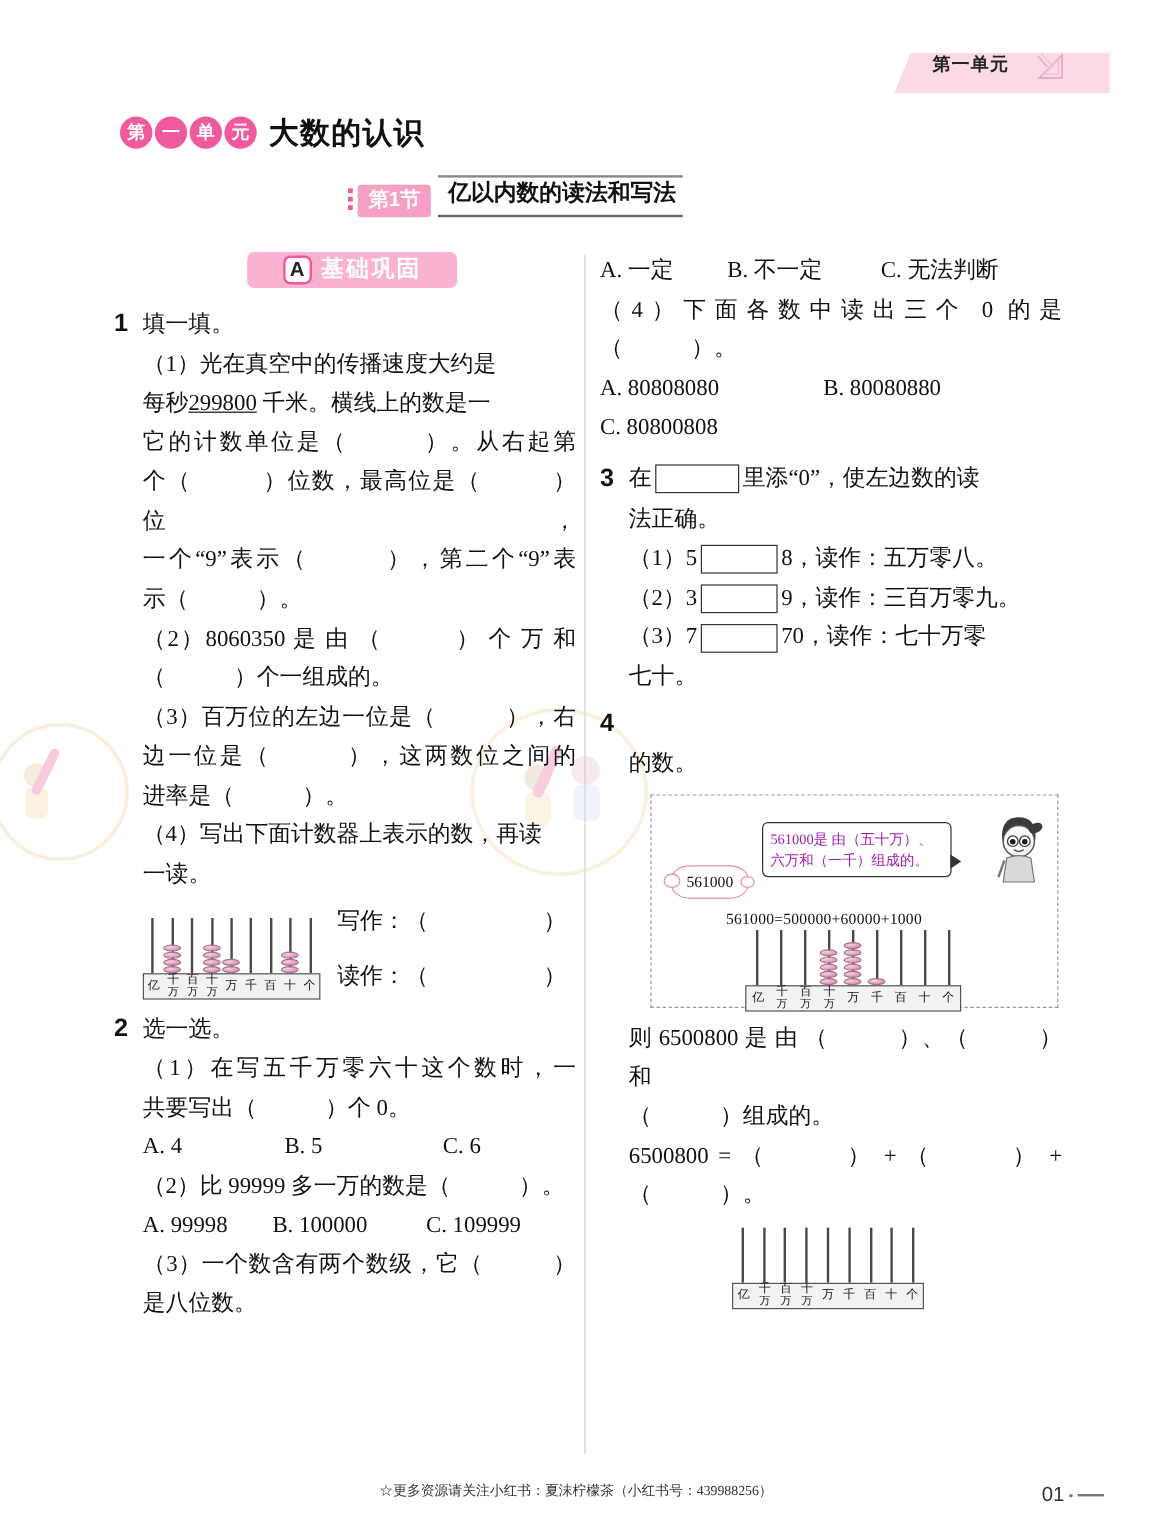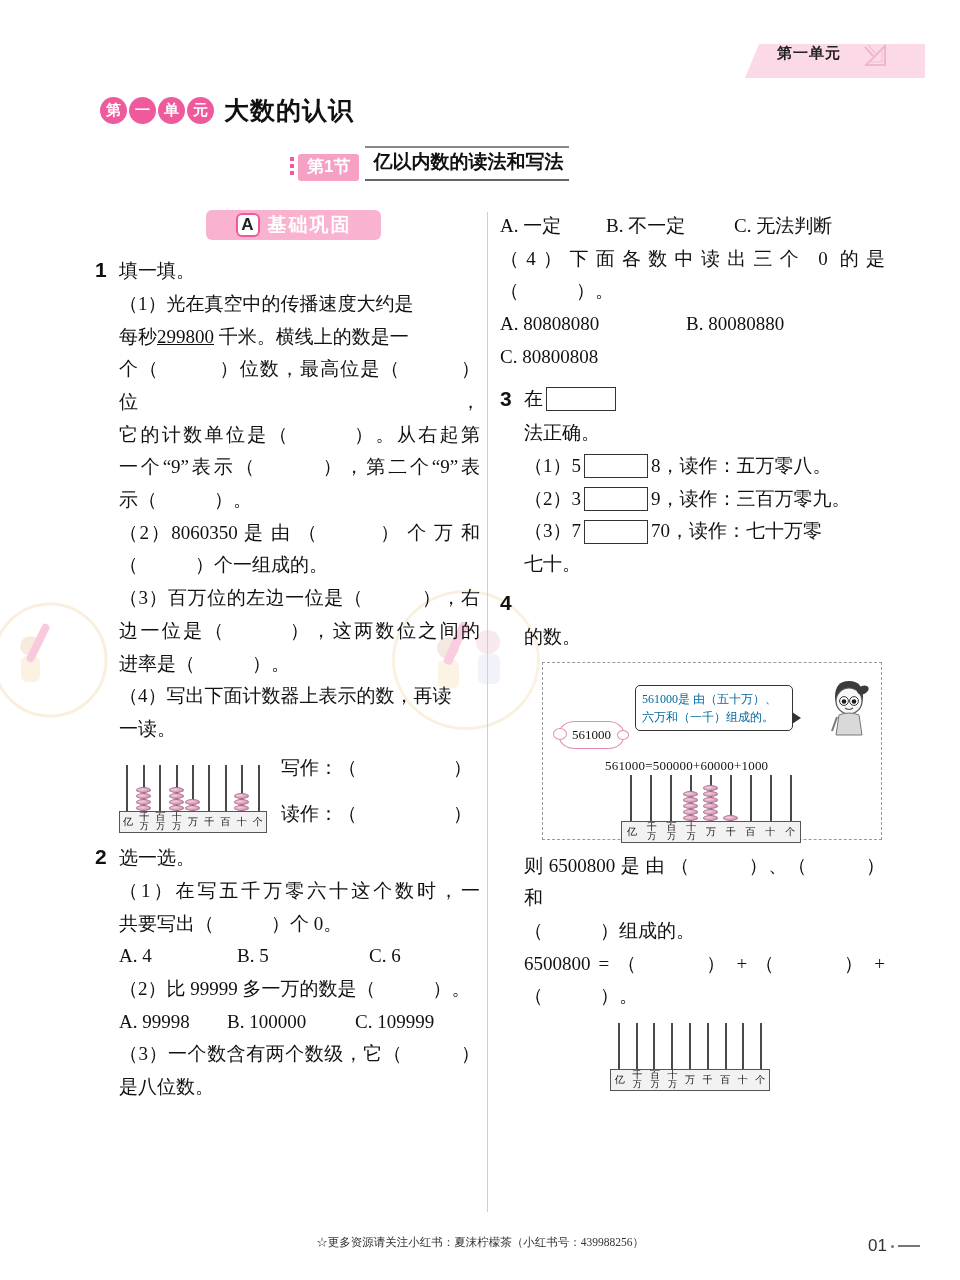--- a/index.html
+++ b/index.html
@@ -171,21 +171,21 @@
   }
   .cloud:before,.cloud:after{
     content:""; position:absolute; border:1.5px solid #e58bb4;
     background:#fff; border-radius:50%;
   }
   .cloud:before{ width:12px; height:10px; left:-7px; top:6px; }
   .cloud:after{ width:10px; height:8px; right:-6px; top:8px; }
   .bubble{
     position:absolute; left:92px; top:22px; width:158px;
     border:1.2px solid #333; border-radius:5px; background:#fff;
-    padding:4px 6px; font-size:12px; line-height:1.5; color:#0369a1;
+    padding:4px 6px; font-size:12px; line-height:1.5; color:#a21caf;
   }
   .bubble .tail{
     position:absolute; right:-9px; top:26px;
     width:0;height:0;border-top:6px solid transparent;
     border-bottom:6px solid transparent;border-left:9px solid #333;
   }
   .girl{ position:absolute; right:8px; top:14px; }
   .eqline{
     position:absolute; left:62px; top:92px;
     font-size:13px; letter-spacing:.2px;
@@ -285,22 +285,22 @@
   <div class="q">
     <div class="q-head">
       <span class="q-num">1</span>
       <span class="q-stem">填一填。</span>
     </div>
     <div class="q-body">
       <div class="line">（1）光在真空中的传播速度大约是</div>
       <div class="line">
         <span>每秒</span><span class="u-line">299800</span><span> 千米。横线上的数是一</span>
       </div>
+      <div class="line just">它的计数单位是（　　　）。从右起第</div>
       <div class="line just">个（　　　）位数，最高位是（　　　）位，</div>
-      <div class="line just">它的计数单位是（　　　）。从右起第</div>
       <div class="line just">一个“9”表示（　　　），第二个“9”表</div>
       <div class="line">示（　　　）。</div>
 
       <div class="line just">（2）8060350 是 由 （　　　） 个 万 和</div>
       <div class="line">（　　　）个一组成的。</div>
 
       <div class="line just">（3）百万位的左边一位是（　　　），右</div>
       <div class="line just">边一位是（　　　），这两数位之间的</div>
       <div class="line">进率是（　　　）。</div>
 
@@ -401,20 +401,21 @@
   </div>
   <div class="opts">
     <span>C. 80800808</span>
   </div>
 
   <div class="q" style="margin-top:8px;">
     <div class="q-head" style="align-items:center;">
       <span class="q-num">3</span>
       <span class="q-stem">在</span>
       <span class="blank-box wide"></span>
+      <span class="q-stem">里添“0”，使左边数的读</span>
     </div>
     <div class="q-body">
       <div class="line">法正确。</div>
 
       <div class="line" style="display:flex;align-items:center;white-space:nowrap;">
         <span>（1）5</span>
         <span class="blank-box"></span>
         <span>8，读作：五万零八。</span>
       </div>
 

